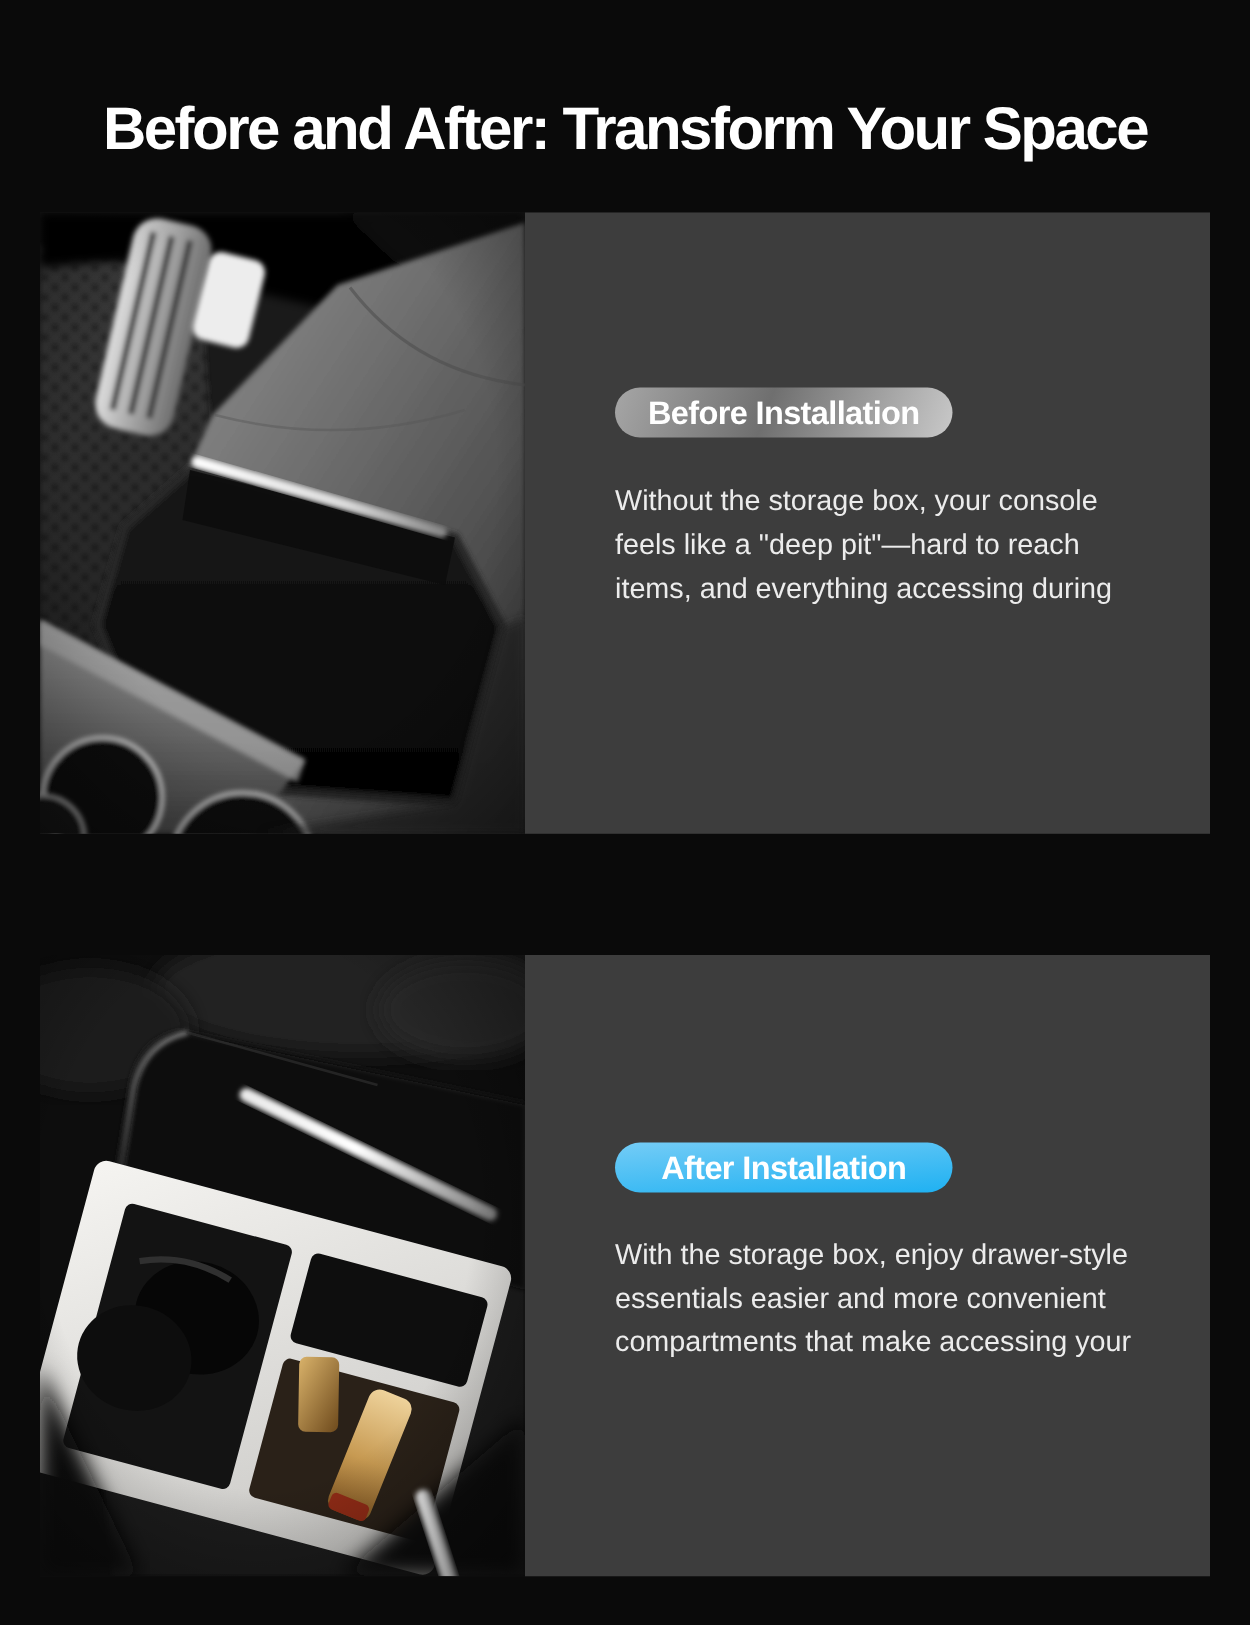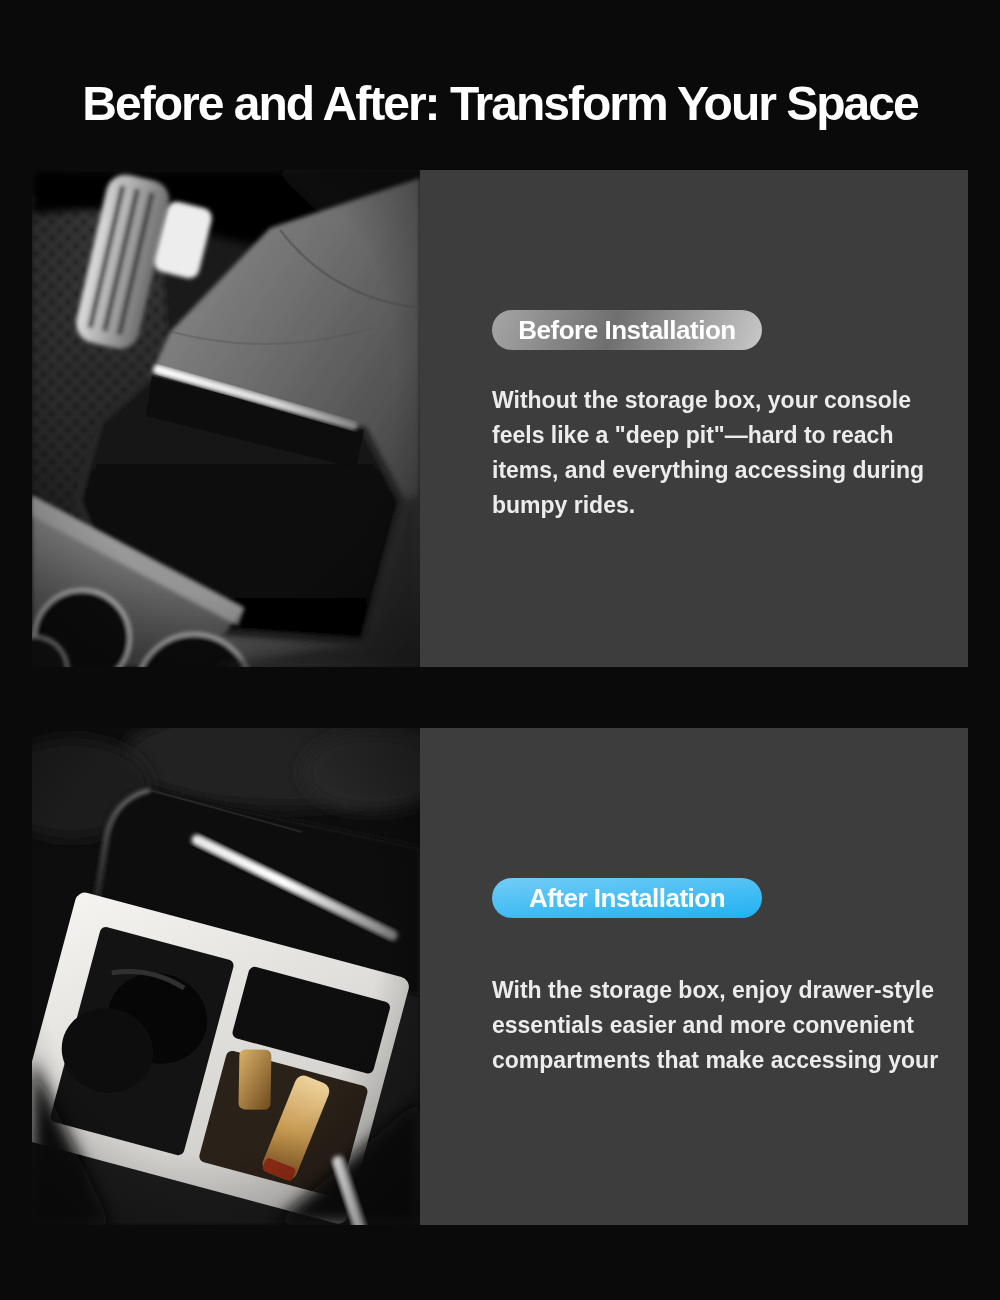--- a/index.html
+++ b/index.html
@@ -13,38 +13,38 @@
     position:absolute;top:44px;left:0;width:1000px;
     text-align:center;color:#ffffff;
     font-size:48px;font-weight:bold;letter-spacing:-2px;
     white-space:nowrap;
   }
   .section{
     position:absolute;left:32px;width:936px;height:497px;
     display:flex;background:#141414;
   }
   .section-before{top:170px;}
-  .section-after{top:728px;}
+  .section-after{top:764px;}
   .photo{width:388px;height:497px;flex:none;background:#111;overflow:hidden;}
   .photo svg{display:block;}
   .panel{flex:1;background:#3d3d3d;position:relative;}
   .badge{
     position:absolute;left:72px;width:270px;height:40px;
     border-radius:20px;
     display:flex;align-items:center;justify-content:center;
     color:#ffffff;font-size:26px;font-weight:bold;letter-spacing:-0.5px;
   }
   .section-before .badge{top:140px;}
   .section-after .badge{top:150px;}
   .desc{
     position:absolute;left:72px;width:440px;
-    color:#ececec;font-size:23px;line-height:35px;font-weight:bold;
+    color:#ececec;font-size:23px;line-height:35px;font-weight:normal;
   }
   .section-before .desc{top:213px;}
-  .section-after .desc{top:222px;margin-top:23px;}
+  .section-after .desc{top:222px;}
   .desc .line{white-space:nowrap;}
 </style>
 </head>
 <body>
 
 <h1 class="page-title">Before and After: Transform Your Space</h1>
 
 <section class="section section-before">
   <div class="photo">
     <svg viewBox="0 0 388 497" width="388" height="497">
@@ -141,21 +141,20 @@
   </div>
 
   <div class="panel">
     <div class="badge" style="background: linear-gradient(110deg, rgb(166, 166, 166), rgb(111, 111, 111) 45%, rgb(201, 201, 201));">
       <span>Before Installation</span>
     </div>
     <div class="desc">
       <div class="line">Without the storage box, your console</div>
       <div class="line">feels like a "deep pit"—hard to reach</div>
       <div class="line">items, and everything accessing during</div>
-      <div class="line">bumpy rides.</div>
     </div>
   </div>
 </section>
 
 <section class="section section-after">
   <div class="photo">
     <svg viewBox="0 0 388 497" width="388" height="497">
       <defs>
         <linearGradient id="p2strip" x1="0" y1="0" x2="1" y2="0">
           <stop offset="0" stop-color="#e8e8e8"></stop>

